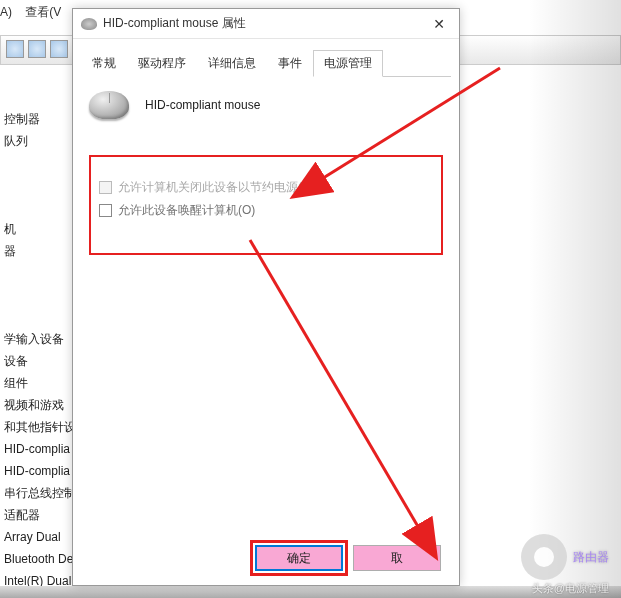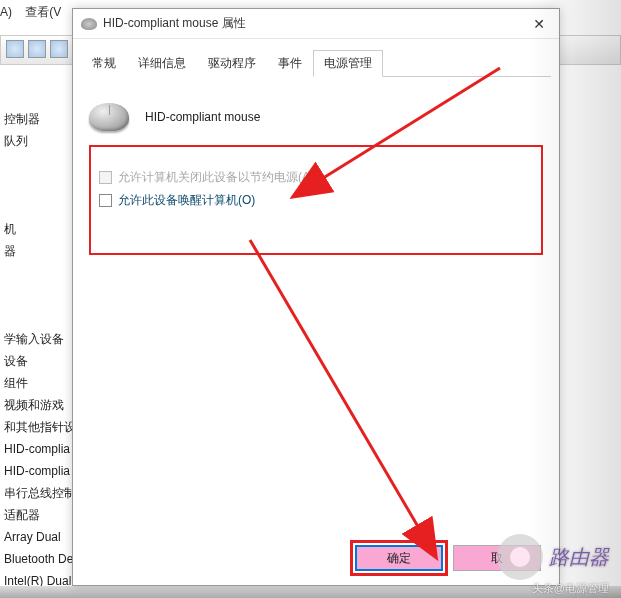--- a/index.html
+++ b/index.html
@@ -10,53 +10,53 @@
     .bg-menu span { margin-right: 10px; }
     .bg-toolbar2 { position: absolute; left: 0; top: 35px; width: 100%; height: 30px; background: linear-gradient(#fefefe, #e8e8e8); border: 1px solid #ccc; }
     .bg-icons { position: absolute; left: 6px; top: 40px; }
     .bg-icons .ic { display: inline-block; width: 18px; height: 18px; margin-right: 4px; background: radial-gradient(circle, #d8e8f8, #a8c8e8); border: 1px solid #999; }
     
     .bg-tree { position: absolute; left: 0; top: 70px; width: 75px; height: 520px; background: #fff; overflow: hidden; margin-top: 38px; }
     .bg-tree .item { padding: 2px 0 2px 4px; color: #222; white-space: nowrap; font-size: 12px; line-height: 18px; }
     
     .bg-bottom { position: absolute; left: 0; bottom: 0; width: 100%; height: 12px; background: linear-gradient(#ddd, #aaa); }
     
-    .dialog { position: absolute; left: 72px; top: 8px; width: 488px; height: 578px; background: #fff; border: 1px solid #999; box-shadow: 0 0 10px rgba(0,0,0,.2); }
+    .dialog { position: absolute; left: 72px; top: 8px; width: 388px; height: 578px; background: #fff; border: 1px solid #999; box-shadow: 0 0 10px rgba(0,0,0,.2); }
     .titlebar { height: 30px; display: flex; align-items: center; padding: 0 8px; border-bottom: 1px solid #e5e5e5; }
     .titlebar .icon-mouse-sm { width: 16px; height: 12px; background: radial-gradient(ellipse, #ccc, #888); border-radius: 50% 50% 40% 40%; margin-right: 6px; }
     .titlebar .title { flex: 1; color: #333; }
     .titlebar .close { font-size: 14px; color: #333; padding: 2px 6px; cursor: default; }
     
-    .tabs { display: flex; margin: 10px 8px 12px 8px; border-bottom: 1px solid #ccc; }
+    .tabs { display: flex; margin: 10px 8px 0 8px; border-bottom: 1px solid #ccc; }
     .tab { padding: 4px 10px; border: 1px solid transparent; border-bottom: none; color: #333; position: relative; top: 1px; background: #fff; }
     .tab.active { border-color: #ccc; border-bottom: 1px solid #fff; background: #fff; }
     
     .content { padding: 14px 16px; }
-    .device-row { display: flex; align-items: center; margin-bottom: 14px; }
+    .device-row { display: flex; align-items: center; margin-bottom: 36px; }
     .device-icon { width: 40px; height: 28px; background: radial-gradient(ellipse at 35% 30%, #f0f0f0, #888); border-radius: 55% 55% 45% 45%; margin-right: 16px; box-shadow: inset -2px -2px 3px rgba(0,0,0,.2), 0 2px 2px rgba(0,0,0,.3); position: relative; }
     .device-icon::after { content:""; position:absolute; left:50%; top:2px; width:1px; height:10px; background:#999; }
     .device-name { color: #222; }
     
-    .checkbox-area { border: 2px solid #e62020; padding: 22px 8px 38px 8px; margin-top: 10px; }
-    .cb-row { display: flex; align-items: center; margin-bottom: 6px; color: #0c4a6e; }
+    .checkbox-area { border: 2px solid #e62020; padding: 22px 8px 28px 8px; margin-top: 10px; }
+    .cb-row { display: flex; align-items: center; margin-bottom: 6px; color: #737373; }
     .cb-row.disabled { color: #a8a8a8; }
     .cb { width: 13px; height: 13px; border: 1px solid #888; margin-right: 6px; background: #fff; display: inline-block; }
     .cb-row.disabled .cb { border-color: #bbb; background: #f4f4f4; }
     
     .btn-area { position: absolute; bottom: 14px; right: 18px; display: flex; gap: 10px; }
     .btn { width: 88px; height: 26px; background: #f9a8d4; border: 1px solid #adadad; display: flex; align-items: center; justify-content: center; color: #222; }
     .btn.primary { border: 2px solid #0078d7; outline: 3px solid #e62020; outline-offset: 2px; }
     
     .arrow { position: absolute; pointer-events: none; }
     .shadow-cover { position: absolute; right: 0; top: 0; width: 92px; height: 100%; background: linear-gradient(to left, rgba(0,0,0,.12), transparent); }
     
     .watermark { position: absolute; right: 12px; bottom: 18px; display: flex; align-items: center; opacity: .7; }
     .wm-circle { width: 46px; height: 46px; border-radius: 50%; background: #d0d0d0; display: flex; align-items: center; justify-content: center; margin-right: 6px; }
     .wm-circle-inner { width: 20px; height: 20px; border-radius: 50%; background: #fff; }
-    .wm-text { color: #4c1d95; font-size: 20px; font-weight: 500; text-shadow: 0 0 3px rgba(0,0,0,.5); font-style: italic; }
+    .wm-text { color: #8b5cf6; font-size: 12px; font-weight: 500; text-shadow: 0 0 3px rgba(0,0,0,.5); }
     .wm-sub { position: absolute; right: 12px; bottom: 2px; color: #eee; font-size: 11px; text-shadow: 0 0 2px rgba(0,0,0,.5); }
   </style>
 </head>
 <body>
 
 <div class="bg-partial">
   <div class="bg-menu">
     <span>A)</span>
     <span>查看(V</span>
   </div>
@@ -94,22 +94,22 @@
 
 <div class="dialog">
   <div class="titlebar">
     <div class="icon-mouse-sm"></div>
     <div class="title">HID-compliant mouse 属性</div>
     <div class="close">✕</div>
   </div>
 
   <div class="tabs" id="tabs">
       <div class="tab">常规</div>
+      <div class="tab">驱动程序</div>
       <div class="tab">详细信息</div>
-      <div class="tab">驱动程序</div>
       <div class="tab">事件</div>
       <div class="tab active">电源管理</div>
     </div>
 
   <div class="content">
     <div class="device-row">
       <div class="device-icon"></div>
       <div class="device-name">HID-compliant mouse</div>
     </div>
 

